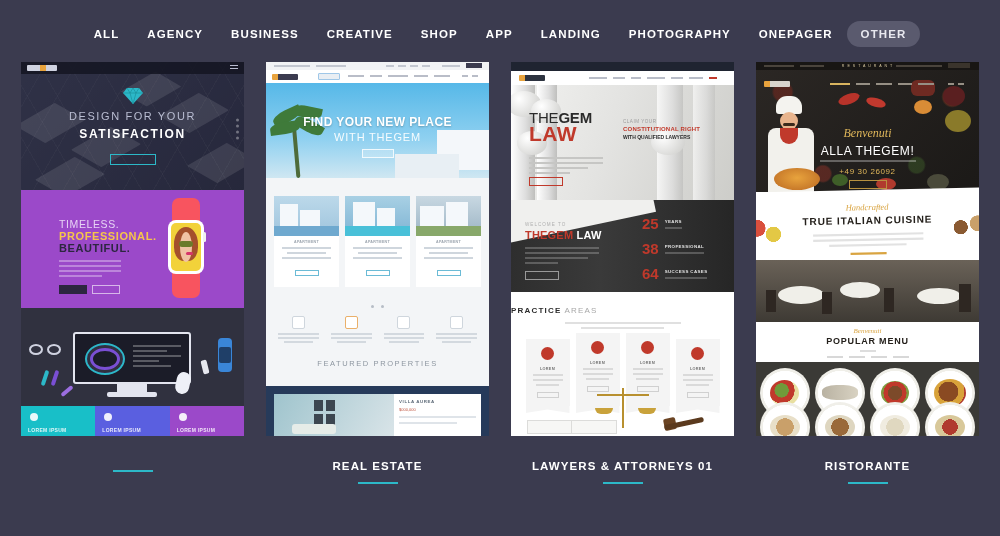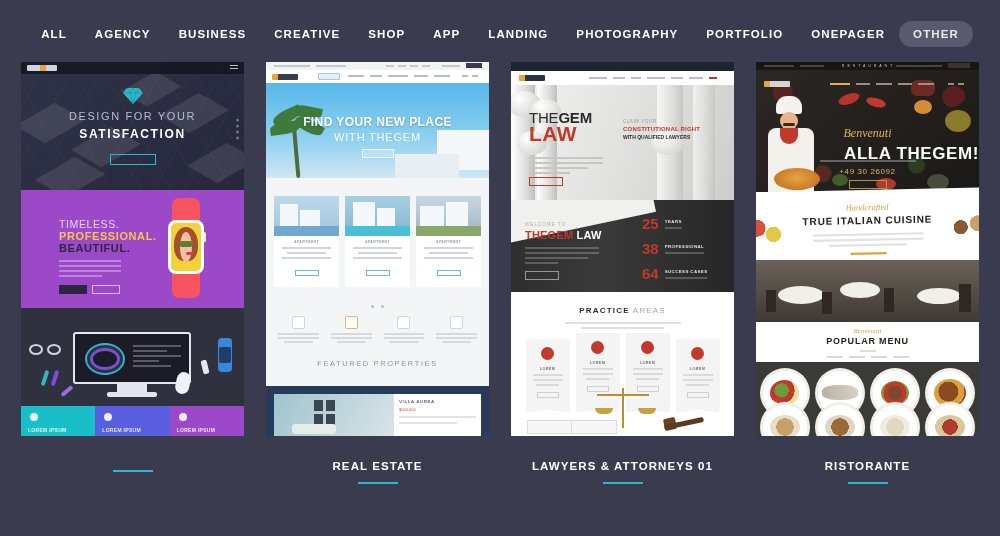--- a/index.html
+++ b/index.html
@@ -220,21 +220,21 @@
   .c3-wel .w2 .w { color: #ffffff; }
   .c3-wel .lines { margin-top: 6px; width: 74px; }
   .c3-wel .lines i { display: block; height: 2px; background: rgba(255,255,255,.22); margin-bottom: 3px; }
   .c3-wel .b { margin-top: 7px; width: 34px; height: 9px; border: 1px solid rgba(255,255,255,.5); }
   .c3-nums { position: absolute; right: 14px; top: 16px; width: 78px; }
   .c3-num { display: flex; align-items: center; gap: 6px; margin-bottom: 10px; }
   .c3-num .n { font-size: 15px; font-weight: bold; color: #c0392b; line-height: 1; }
   .c3-num .lb .a { font-size: 4.4px; color: #e2e2e2; font-weight: bold; letter-spacing: .4px; }
   .c3-num .lb .bq { display:block; height: 2px; background: rgba(255,255,255,.22); margin-top: 3px; }
   .c3-pa { background: #ffffff; position: relative; padding-top: 14px; height: 144px; }
-  .c3-pa-h { text-align: center; font-size: 8px; letter-spacing: 1.2px; }
+  .c3-pa-h { font-size: 8px; letter-spacing: 1.2px; }
   .c3-pa-h .b { color: #2b2b2b; font-weight: bold; }
   .c3-pa-h .g { color: #a8a8a8; }
   .c3-pa-sub { width: 116px; margin: 7px auto 0; }
   .c3-pa-sub i { display: block; height: 2px; background: #e0e0e0; margin-bottom: 3px; }
   .c3-ribs { display: flex; gap: 6px; justify-content: center; margin-top: 10px; }
   .c3-rib { width: 44px; background: #f4f4f4; padding: 8px 5px 0; position: relative; }
   .c3-rib:after { content: ""; position: absolute; left: 0; right: 0; bottom: -7px;
     height: 8px; background: #f4f4f4; clip-path: polygon(0 0, 100% 0, 100% 100%, 50% 55%, 0 100%); }
   .c3-rib.lift { margin-top: -6px; }
   .c3-rib .ic { width: 13px; height: 13px; border-radius: 50%; background: #c0392b; margin: 0 auto 7px; }
@@ -282,22 +282,22 @@
   .c4-chef .mus { position: absolute; left: 23px; top: 27px; width: 12px; height: 3px;
     background: #3b2a1c; border-radius: 2px; }
   .c4-chef .body { position: absolute; left: 8px; top: 32px; width: 46px; height: 64px;
     background: #f2f1ec; border-radius: 8px 8px 0 0; }
   .c4-chef .scarf { position: absolute; left: 20px; top: 32px; width: 18px; height: 16px;
     background: #c0392b; border-radius: 0 0 9px 9px; }
   .c4-chef .pizza { position: absolute; left: 14px; bottom: 2px; width: 46px; height: 22px;
     border-radius: 50%; background: radial-gradient(ellipse at 50% 45%, #e8a33d, #c87a2a 70%, #a85c1d); }
   .c4-ben { position: absolute; left: 0; right: 0; top: 56px; text-align: center;
     font-size: 12px; color: #e0b75a; font-family: "Liberation Serif", serif; font-style: italic; }
-  .c4-alla { position: absolute; left: 0; right: 0; top: 74px; text-align: right;
-    font-size: 17px; font-weight: bold; color: #ffffff; letter-spacing: .6px; }
+  .c4-alla { position: absolute; left: 0; right: 0; top: 74px; text-align: center;
+    font-size: 12px; font-weight: normal; color: #ffffff; letter-spacing: .6px; }
   .c4-sub { position: absolute; left: 50%; top: 90px; transform: translateX(-50%); width: 96px; }
   .c4-sub i { display: block; height: 2px; background: rgba(255,255,255,.3); }
   .c4-tel { position: absolute; left: 0; right: 0; top: 97px; text-align: center;
     font-size: 8px; color: #e0b75a; letter-spacing: .6px; }
   .c4-cbtn { position: absolute; left: 50%; top: 110px; transform: translateX(-50%);
     width: 38px; height: 9px; border: 1px solid #b9913f; }
   .c4-white { background: #ffffff; height: 68px; position: relative; overflow: hidden;
     transform: rotate(-1.2deg) scale(1.06); }
   .c4-white .hand { text-align: center; font-size: 8px; color: #d9a441;
     font-family: "Liberation Serif", serif; font-style: italic; padding-top: 12px; }
@@ -337,21 +337,20 @@
 
   <nav class="filter-nav">
     <div class="filter-item">ALL</div>
     <div class="filter-item">AGENCY</div>
     <div class="filter-item">BUSINESS</div>
     <div class="filter-item">CREATIVE</div>
     <div class="filter-item">SHOP</div>
     <div class="filter-item">APP</div>
     <div class="filter-item">LANDING</div>
     <div class="filter-item">PHOTOGRAPHY</div>
-    <div class="filter-item">PORTFOLIO</div>
     <div class="filter-item">ONEPAGER</div>
     <div class="filter-item active">OTHER</div>
   </nav>
 
   <div class="grid">
 
     <div class="cell">
       <div class="card">
 
         <div class="c1-top">

